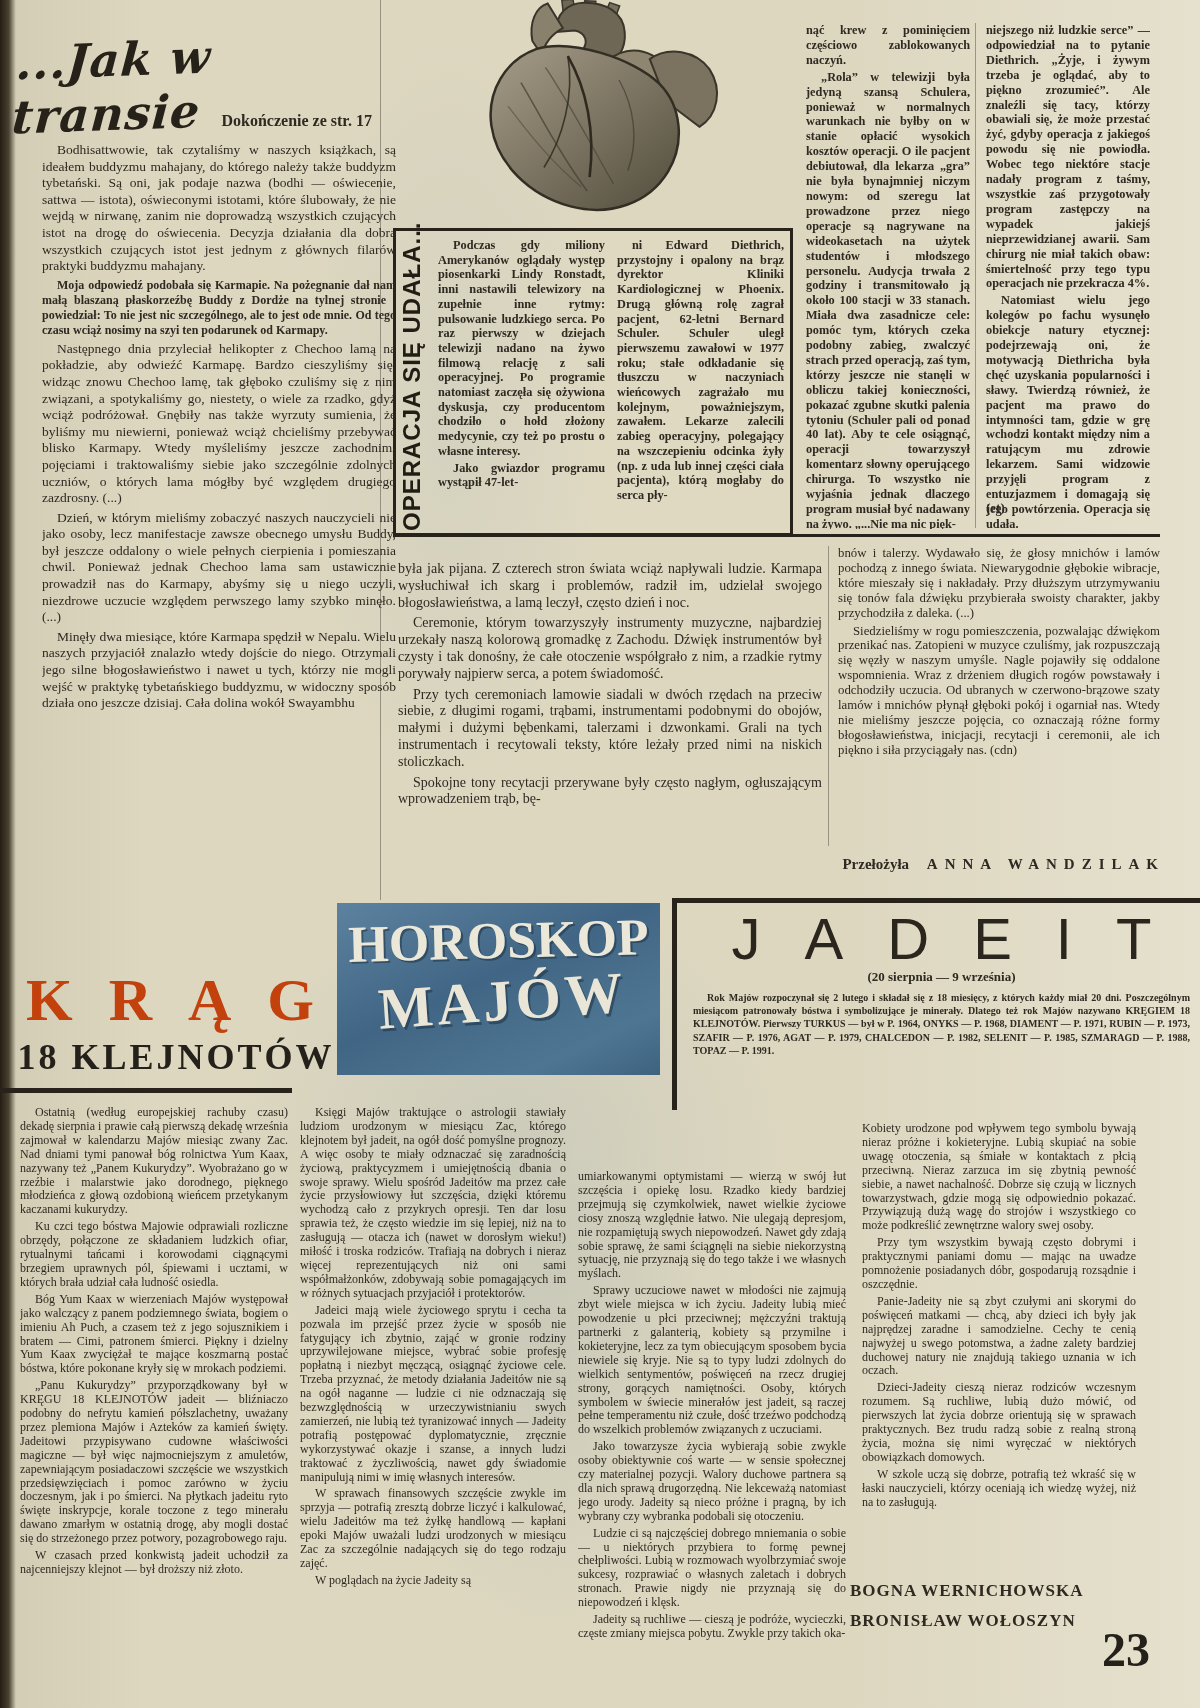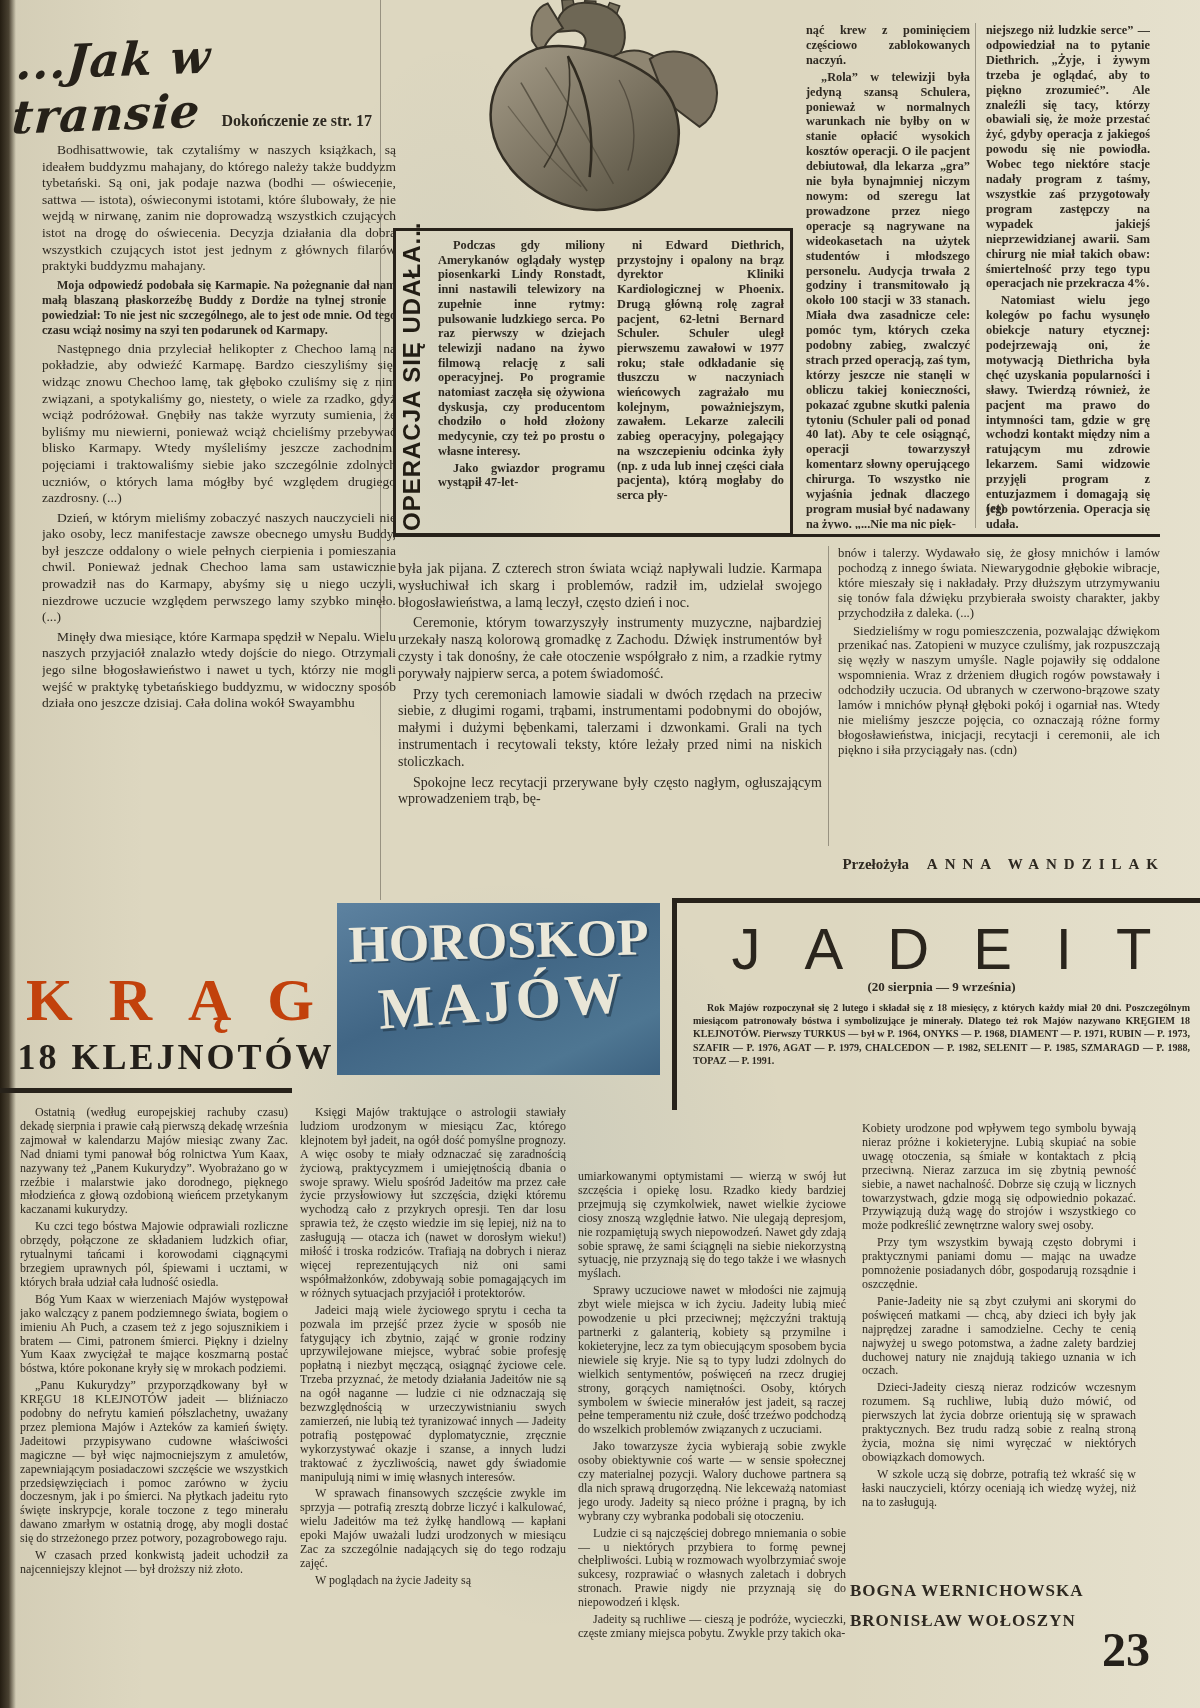--- a/index.html
+++ b/index.html
@@ -61,21 +61,21 @@
   #banner{position:absolute;left:337px;top:903px;width:323px;height:172px;
         background:linear-gradient(155deg,#5d82a0,#416685 45%,#4e7692 80%,#3d6280);
         overflow:hidden;}
   #banner .b1{margin:10px 0 0 0;text-align:center;font-weight:bold;font-size:52px;line-height:56px;
         color:#ebe8d9;letter-spacing:0px;transform:rotate(-1.5deg);
         font-family:"Liberation Serif",serif;text-shadow:2px 2px 0 rgba(30,50,65,.55);}
   #banner .b2{margin:2px 0 0 8px;text-align:center;font-weight:bold;font-size:58px;line-height:60px;
         color:#e9e6d7;transform:rotate(-4deg);letter-spacing:4px;
         font-family:"Liberation Serif",serif;text-shadow:2px 3px 0 rgba(30,50,65,.55);}
   #jadeit{position:absolute;left:672px;top:898px;width:528px;height:212px;box-sizing:border-box;
-        border-top:5px solid #27221a;border-left:5px solid #27221a;padding:16px 10px 0 16px;}
+        border-top:5px solid #27221a;border-left:5px solid #27221a;padding:6px 10px 0 16px;}
   #jadeit-title{font-family:"Liberation Sans","DejaVu Sans",sans-serif;font-weight:normal;
         font-size:58px;line-height:60px;letter-spacing:44px;text-align:center;margin-right:-44px;color:#2a251d;}
   #jadeit-dates{text-align:center;font-weight:bold;font-size:13px;margin:0 0 6px 0;}
   #jadeit-intro{font-weight:bold;font-size:10px;line-height:13.2px;text-align:justify;text-indent:14px;margin:0;}
   
   .bcol{position:absolute;font-size:12px;line-height:13.9px;overflow:hidden;}
   .bcol .para{margin-bottom:3px;}
   #bcol1{left:20px;top:1106px;width:268px;height:566px;}
   #bcol2{left:300px;top:1106px;width:266px;height:566px;}
   #bcol3{left:578px;top:1122px;width:268px;height:550px;margin-top:48px;}
@@ -105,21 +105,21 @@
       <p class="para">Bodhisattwowie, tak czytaliśmy w naszych książkach, są ideałem buddyzmu mahajany, do którego należy także buddyzm tybetański. Są oni, jak podaje nazwa (bodhi — oświecenie, sattwa — istota), oświeconymi istotami, które ślubowały, że nie wejdą w nirwanę, zanim nie doprowadzą wszystkich czujących istot na drogę do oświecenia. Decyzja działania dla dobra wszystkich czujących istot jest jednym z głównych filarów praktyki buddyzmu mahajany.</p>
       <p class="para">Moja odpowiedź podobała się Karmapie. Na pożegnanie dał nam małą blaszaną płaskorzeźbę Buddy z Dordże na tylnej stronie i powiedział: To nie jest nic szczególnego, ale to jest ode mnie. Od tego czasu wciąż nosimy na szyi ten podarunek od Karmapy.</p>
       <p class="para">Następnego dnia przyleciał helikopter z Chechoo lamą na pokładzie, aby odwieźć Karmapę. Bardzo cieszyliśmy się, widząc znowu Chechoo lamę, tak głęboko czuliśmy się z nim związani, a spotykaliśmy go, niestety, o wiele za rzadko, gdyż wciąż podróżował. Gnębiły nas także wyrzuty sumienia, że byliśmy mu niewierni, ponieważ wciąż chcieliśmy przebywać blisko Karmapy. Wtedy myśleliśmy jeszcze zachodnimi pojęciami i traktowaliśmy siebie jako szczególnie zdolnych uczniów, o których lama mógłby być względem drugiego zazdrosny. (...)</p>
       <p class="para">Dzień, w którym mieliśmy zobaczyć naszych nauczycieli nie jako osoby, lecz manifestacje zawsze obecnego umysłu Buddy, był jeszcze oddalony o wiele pełnych cierpienia i pomieszania chwil. Ponieważ jednak Chechoo lama sam ustawicznie prowadził nas do Karmapy, abyśmy się u niego uczyli, niezdrowe uczucie względem perwszego lamy szybko minęło. (...)</p>
       <p class="para">Minęły dwa miesiące, które Karmapa spędził w Nepalu. Wielu naszych przyjaciół znalazło wtedy dojście do niego. Otrzymali jego silne błogosławieństwo i nawet u tych, którzy nie mogli wejść w praktykę tybetańskiego buddyzmu, w widoczny sposób działa ono jeszcze dzisiaj. Cała dolina wokół Swayambhu</p>
     </div>
   <div id="trance-mid-paras" class="paras nofirstindent">
       <p class="para">była jak pijana. Z czterech stron świata wciąż napływali ludzie. Karmapa wysłuchiwał ich skarg i problemów, radził im, udzielał swojego błogosławieństwa, a lamą leczył, często dzień i noc.</p>
       <p class="para">Ceremonie, którym towarzyszyły instrumenty muzyczne, najbardziej urzekały naszą kolorową gromadkę z Zachodu. Dźwięk instrumentów był czysty i tak donośny, że całe otoczenie współgrało z nim, a rzadkie rytmy porywały najpierw serca, a potem świadomość.</p>
       <p class="para">Przy tych ceremoniach lamowie siadali w dwóch rzędach na przeciw siebie, z długimi rogami, trąbami, instrumentami podobnymi do obojów, małymi i dużymi bębenkami, talerzami i dzwonkami. Grali na tych instrumentach i recytowali teksty, które leżały przed nimi na niskich stoliczkach.</p>
-      <p class="para">Spokojne lecz recytacji przerywane były często nagłym, ogłuszającym wprowadzeniem trąb, bę-</p>
+      <p class="para">Spokojne tony recytacji przerywane były często nagłym, ogłuszającym wprowadzeniem trąb, bę-</p>
     </div>
   <div id="trance-right-paras" class="paras nofirstindent">
       <p class="para">bnów i talerzy. Wydawało się, że głosy mnichów i lamów pochodzą z innego świata. Niewarygodnie głębokie wibracje, które mieszały się i nakładały. Przy dłuższym utrzymywaniu się tonów fala dźwięku przybierała swoisty charakter, jakby przychodziła z daleka. (...)</p>
       <p class="para">Siedzieliśmy w rogu pomieszczenia, pozwalając dźwiękom przenikać nas. Zatopieni w muzyce czuliśmy, jak rozpuszczają się węzły w naszym umyśle. Nagle pojawiły się oddalone wspomnienia. Wraz z drżeniem długich rogów powstawały i odchodziły uczucia. Od ubranych w czerwono-brązowe szaty lamów i mnichów płynął głęboki pokój i ogarniał nas. Wtedy nie mieliśmy jeszcze pojęcia, co oznaczają różne formy błogosławieństwa, inicjacji, recytacji i ceremonii, ale ich piękno i siła przyciągały nas. (cdn)</p>
     </div>
   <div id="byline">
     <span>Przełożyła</span>
     <span class="name">ANNA WANDZILAK</span>
   </div>
 

